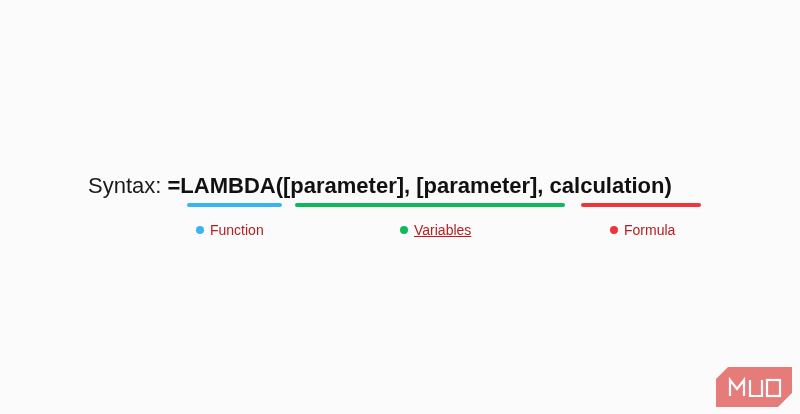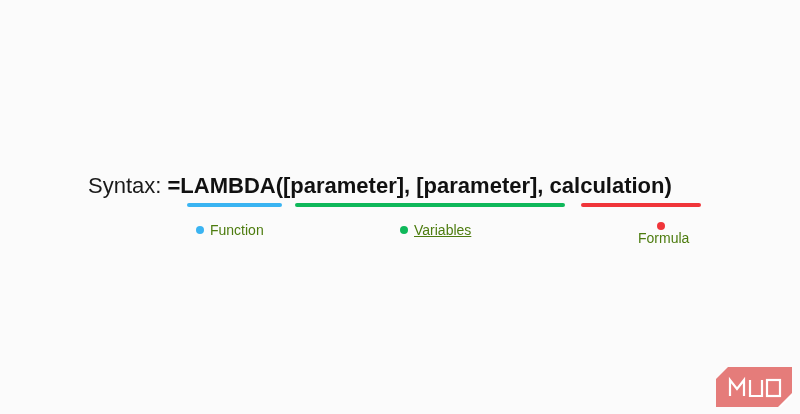--- a/index.html
+++ b/index.html
@@ -24,21 +24,21 @@
       position: absolute;
       height: 4px;
       top: 203px;
       border-radius: 2px;
     }
     .legend-item {
       position: absolute;
       top: 222px;
       display: flex; align-items: center;
       font-size: 14px;
-      color: #4d7c0f;
+      color: #b91c1c;
       white-space: nowrap;
     }
     .legend-dot {
       width: 8px; height: 8px; border-radius: 50%;
       margin-right: 6px;
       display: inline-block;
     }
     .logo {
       position: absolute;
       left: 716px; top: 367px;
@@ -58,21 +58,21 @@
 <div class="uline" style="left:581px;width:120px;background:#f0353a;"></div>
 
 <div class="legend-item" style="left:196px;">
   <span class="legend-dot" style="background:#3ab4f2;"></span>
   <span>Function</span>
 </div>
 <div class="legend-item" style="left:400px;text-decoration:underline;">
   <span class="legend-dot" style="background:#0fb85a;"></span>
   <span>Variables</span>
 </div>
-<div class="legend-item" style="left:638px;flex-direction:column;">
+<div class="legend-item" style="left:610px;">
   <span class="legend-dot" style="background:#f0353a;"></span>
   <span>Formula</span>
 </div>
 
 <div class="logo">
   <svg width="76" height="40" viewBox="0 0 76 40">
     <polygon points="12,0 76,0 76,26 62,40 0,40 0,12" fill="#e57c7a"></polygon>
     <polyline points="64,40 76,28" stroke="#ffffff" stroke-width="1.5" fill="none"></polyline>
     <g fill="none" stroke="#ffffff" stroke-width="2.2">
       <polyline points="14,29 14,13 21,22 28,13 28,29"></polyline>

